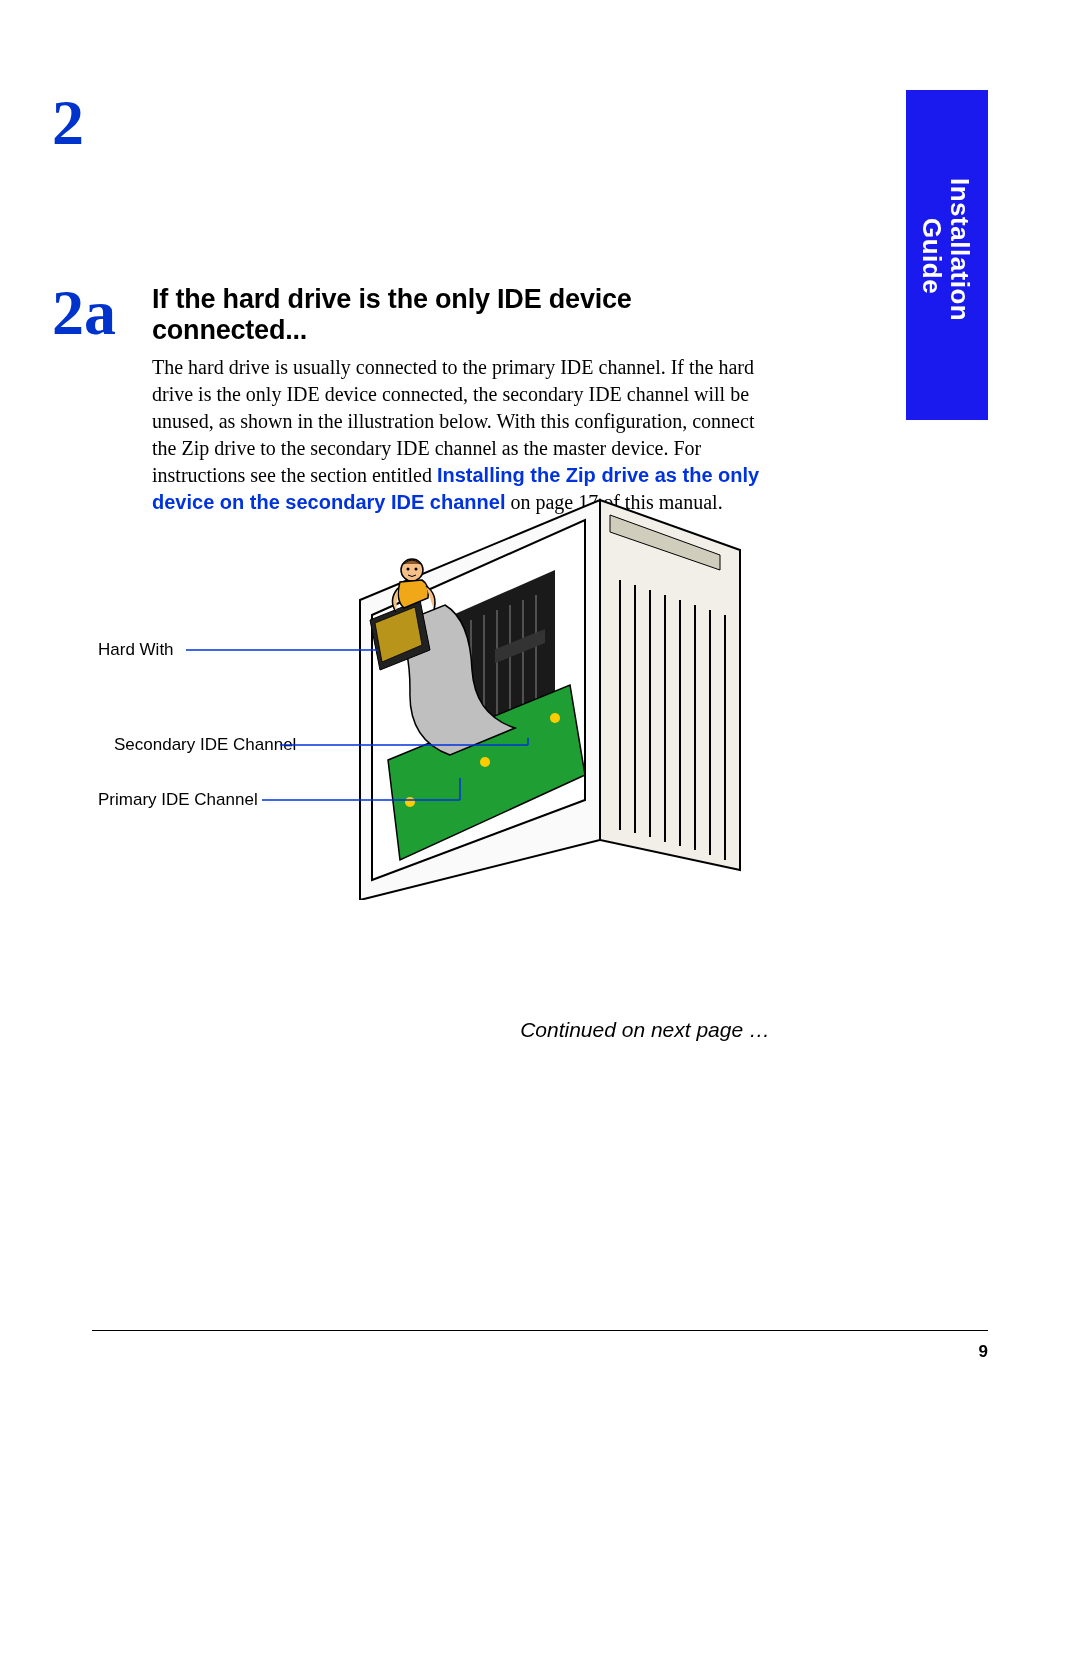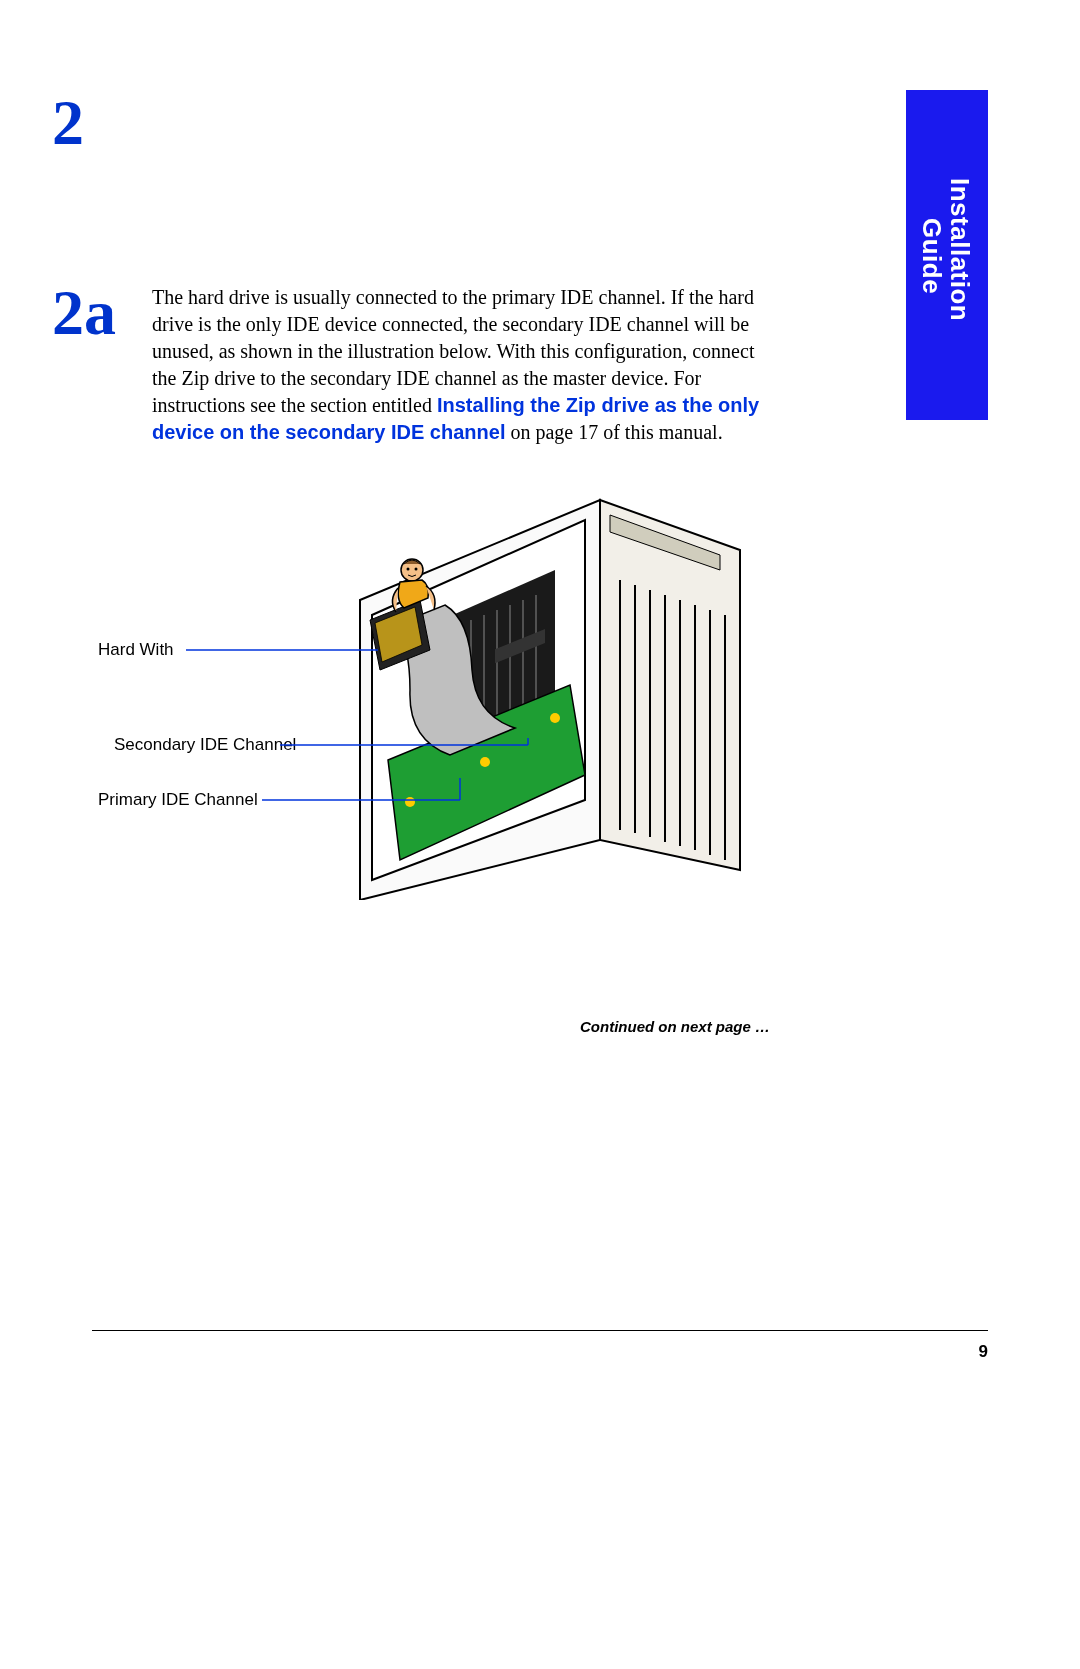--- a/index.html
+++ b/index.html
@@ -102,23 +102,22 @@
     top: 470px;
     width: 460px;
     height: 430px;
   }
   .continued {
     position: absolute;
     right: 310px;
     top: 1018px;
     font-family: 'Segoe UI', Arial, sans-serif;
     font-style: italic;
-    font-size: 15px;
-    color: #000;
-    font-weight: bold;
+    font-size: 21px;
+    color: #000;
   }
   .footer-rule {
     position: absolute;
     left: 92px;
     right: 92px;
     top: 1330px;
     border-top: 1px solid #000;
   }
   .page-number {
     position: absolute;
@@ -140,20 +139,21 @@
   </div>
 
   <div class="step-number step-2">2</div>
 
   <div class="content-col sec1">
   </div>
 
   <div class="step-number step-2a">2a</div>
 
   <div class="content-col sec2">
+    <div class="heading">If the hard drive is the only IDE device connected...</div>
     <div class="body-text">
       <span>The hard drive is usually connected to the primary IDE channel. If the hard drive is the only IDE device connected, the secondary IDE channel will be unused, as shown in the illustration below.  With this configuration, connect the Zip drive to the secondary IDE channel as the master device.  For instructions see the section entitled </span><span class="link-text">Installing the Zip drive as the only device on the secondary IDE channel</span><span> on page 17 of this manual.</span>
     </div>
   </div>
 
   <div class="illustration">
     <svg viewBox="0 0 460 430" width="460" height="430">
 
       <g>
 

